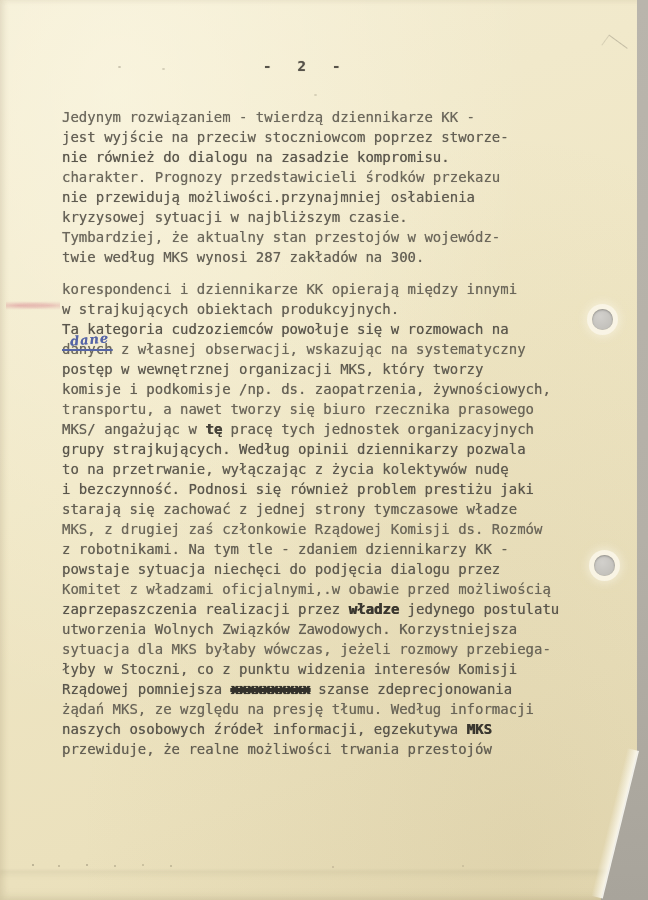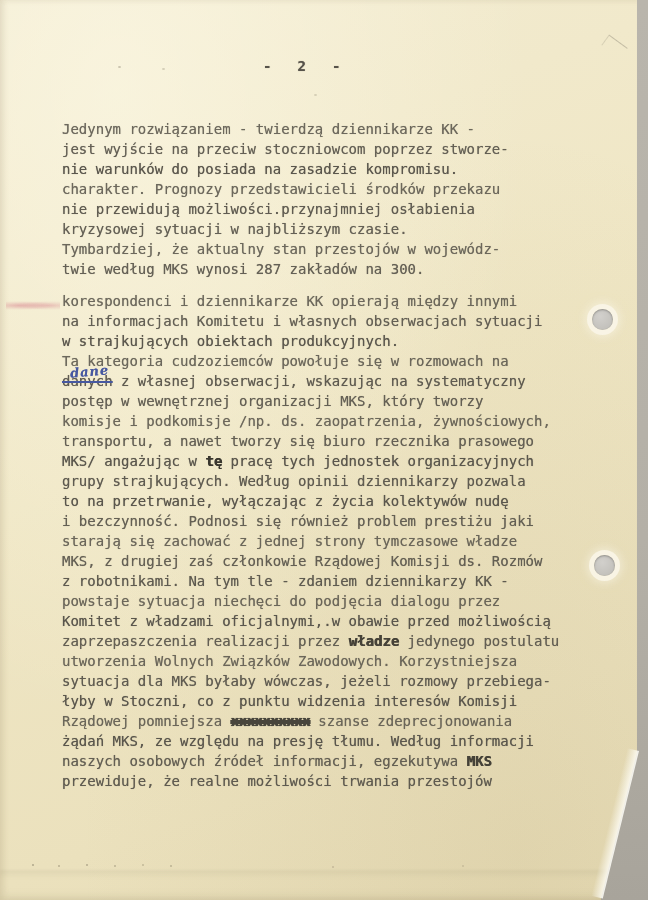--- a/index.html
+++ b/index.html
@@ -26,21 +26,20 @@
   }
   .pagenum{
     position:absolute;left:263px;top:58px;display:flex;gap:26px;
     font-size:14px;font-weight:bold;color:#57534a;
     text-shadow:0 0 .7px rgba(87,83,74,.85);
   }
   #textblock{
     position:absolute;left:62px;top:107px;width:500px;
     font-size:14px;color:#5a564c;
     text-shadow:0 0 .7px rgba(90,86,76,.75);
-    margin-top:12px;
   }
   .paragraph{margin:0 0 12px 0;}
   .line{height:20px;line-height:20px;white-space:pre;}
   .line.indent{padding-left:42px;}
   .line:nth-child(2n){opacity:.93}
   .line:nth-child(3n+1){opacity:.88}
   .line:nth-child(5n){opacity:.96}
   .seg.overtyped{color:#3a372f;font-weight:bold;text-shadow:.6px 0 0 #3a372f;}
   .seg.blackout{
     color:#33312b;font-weight:bold;letter-spacing:-.5px;
@@ -105,30 +104,29 @@
     <div class="pagenum">
       <span>-</span>
       <span>2</span>
       <span>-</span>
     </div>
 
     <div id="textblock">
         <div class="paragraph">
           <div class="line"><span class="seg normal">Jedynym rozwiązaniem - twierdzą dziennikarze KK -</span></div>
           <div class="line"><span class="seg normal">jest wyjście na przeciw stoczniowcom poprzez stworze-</span></div>
-          <div class="line"><span class="seg normal">nie warunków do posiada na zasadzie kompromisu.</span></div>
+          <div class="line"><span class="seg normal">nie również do dialogu na zasadzie kompromisu.</span></div>
           <div class="line"><span class="seg normal">charakter. Prognozy przedstawicieli środków przekazu</span></div>
           <div class="line"><span class="seg normal">nie przewidują możliwości.przynajmniej osłabienia</span></div>
           <div class="line"><span class="seg normal">kryzysowej sytuacji w najbliższym czasie.</span></div>
           <div class="line"><span class="seg normal">Tymbardziej, że aktualny stan przestojów w wojewódz-</span></div>
           <div class="line"><span class="seg normal">twie według MKS wynosi 287 zakładów na 300.</span></div>
         </div>
         <div class="paragraph">
           <div class="line"><span class="seg normal">korespondenci i dziennikarze KK opierają między innymi</span></div>
-          <div class="line"><span class="seg normal">na informacjach Komitetu i własnych obserwacjach sytuacji</span></div>
           <div class="line"><span class="seg normal">w strajkujących obiektach produkcyjnych.</span></div>
           <div class="line"><span class="seg normal">Ta kategoria cudzoziemców powołuje się w rozmowach na</span></div>
           <div class="line"><span class="seg crossed">danych<span class="hand-note">dane</span></span><span class="seg normal"> z własnej obserwacji, wskazując na systematyczny</span></div>
           <div class="line"><span class="seg normal">postęp w wewnętrznej organizacji MKS, który tworzy</span></div>
           <div class="line"><span class="seg normal">komisje i podkomisje /np. ds. zaopatrzenia, żywnościowych,</span></div>
           <div class="line"><span class="seg normal">transportu, a nawet tworzy się biuro rzecznika prasowego</span></div>
           <div class="line"><span class="seg normal">MKS/ angażując w </span><span class="seg overtyped">tę</span><span class="seg normal"> pracę tych jednostek organizacyjnych</span></div>
           <div class="line"><span class="seg normal">grupy strajkujących. Według opinii dziennikarzy pozwala</span></div>
           <div class="line"><span class="seg normal">to na przetrwanie, wyłączając z życia kolektywów nudę</span></div>
           <div class="line"><span class="seg normal">i bezczynność. Podnosi się również problem prestiżu jaki</span></div>

